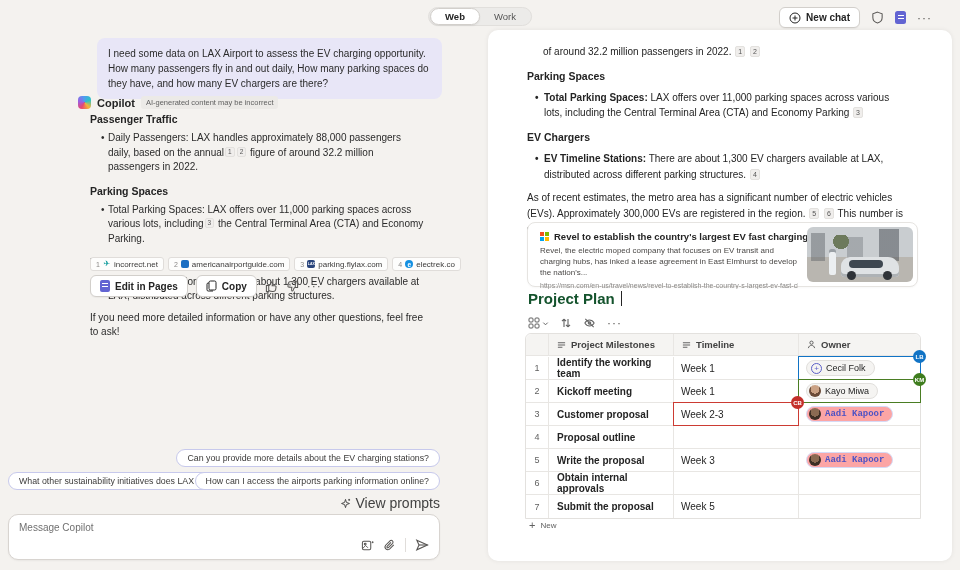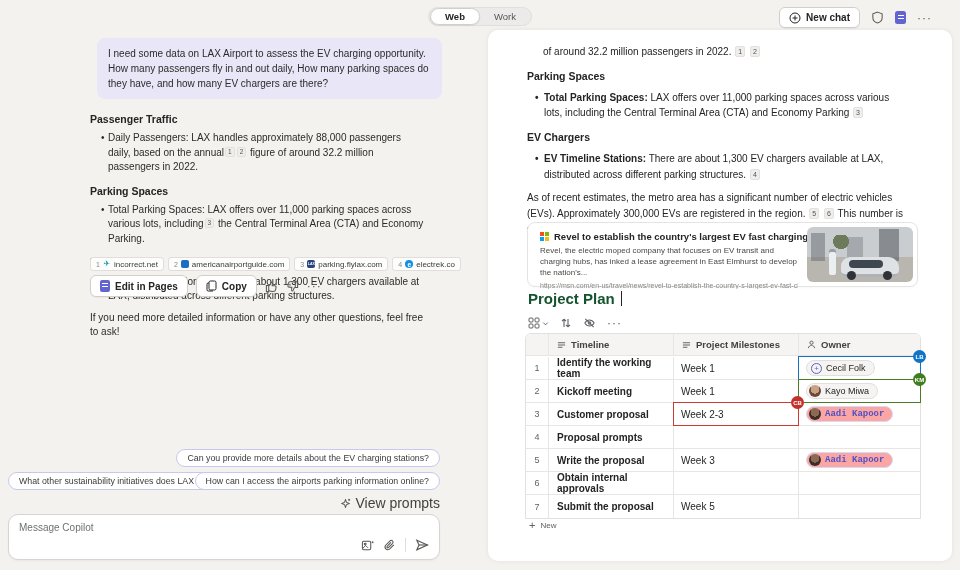--- a/index.html
+++ b/index.html
@@ -146,20 +146,25 @@
   </span>
   <span class="iconbtn">
       <span class="notebook"></span>
     </span>
   <span class="dots">···</span>
 </div>
 
 <div class="chat">
   <div class="user-bubble">I need some data on LAX Airport to assess the EV charging opportunity. How many passengers fly in and out daily, How many parking spaces do they have, and how many EV chargers are there?</div>
 
+  <div class="cop-head">
+    <span class="cop-logo"></span>
+    <span class="cop-name">Copilot</span>
+    <span class="disclaim">AI-generated content may be incorrect</span>
+  </div>
 
   <div class="cop-body">
     <h3>Passenger Traffic</h3>
     <ul>
         <li><span>Daily Passengers: LAX handles approximately 88,000 passengers daily, based on the annual</span><span class="sup">1</span><span class="sup">2</span> <span>figure of around 32.2 million passengers in 2022.</span></li>
       </ul>
     <h3>Parking Spaces</h3>
     <ul>
         <li><span>Total Parking Spaces: LAX offers over 11,000 parking spaces across various lots, including</span><span class="sup">3</span> <span>the Central Terminal Area (CTA) and Economy Parking.</span></li>
       </ul>
@@ -330,29 +335,29 @@
 
   <div class="ptable">
 
     <div class="hd"></div>
     <div class="hd">
       <span>
           <svg width="9" height="8" viewBox="0 0 10 8" stroke="#616161" stroke-width="1.1" fill="none">
             <path d="M1 1.5h8M1 4h8M1 6.5h5"></path>
           </svg>
         </span>
-      <span>Timeline</span>
+      <span>Project Milestones</span>
     </div>
     <div class="hd">
       <span>
           <svg width="9" height="8" viewBox="0 0 10 8" stroke="#616161" stroke-width="1.1" fill="none">
             <path d="M1 1.5h8M1 4h8M1 6.5h5"></path>
           </svg>
         </span>
-      <span>Project Milestones</span>
+      <span>Timeline</span>
     </div>
     <div class="hd">
       <span>
           <svg width="9" height="9" viewBox="0 0 10 10" stroke="#616161" stroke-width="1.1" fill="none">
             <circle cx="5" cy="3" r="1.8"></circle>
             <path d="M1.5 9c.5-2 1.8-3 3.5-3s3 1 3.5 3"></path>
           </svg>
         </span>
       <span>Owner</span>
     </div>
@@ -389,21 +394,21 @@
       <span class="cbadge bg-red" style="right:-6px; top:-7px;">CB</span>
     </div>
     <div class="ow">
       <span class="pill purple">
         <span class="av av-aadi"></span>
         <span>Aadi Kapoor</span>
       </span>
     </div>
 
     <div class="rown">4</div>
-    <div class="ms">Proposal prompts</div>
+    <div class="ms">Proposal outline</div>
     <div class="tl"></div>
     <div class="ow"></div>
 
     <div class="rown">5</div>
     <div class="ms">Write the proposal</div>
     <div class="tl">Week 3</div>
     <div class="ow">
       <span class="pill purple">
         <span class="av av-aadi"></span>
         <span>Aadi Kapoor</span>

